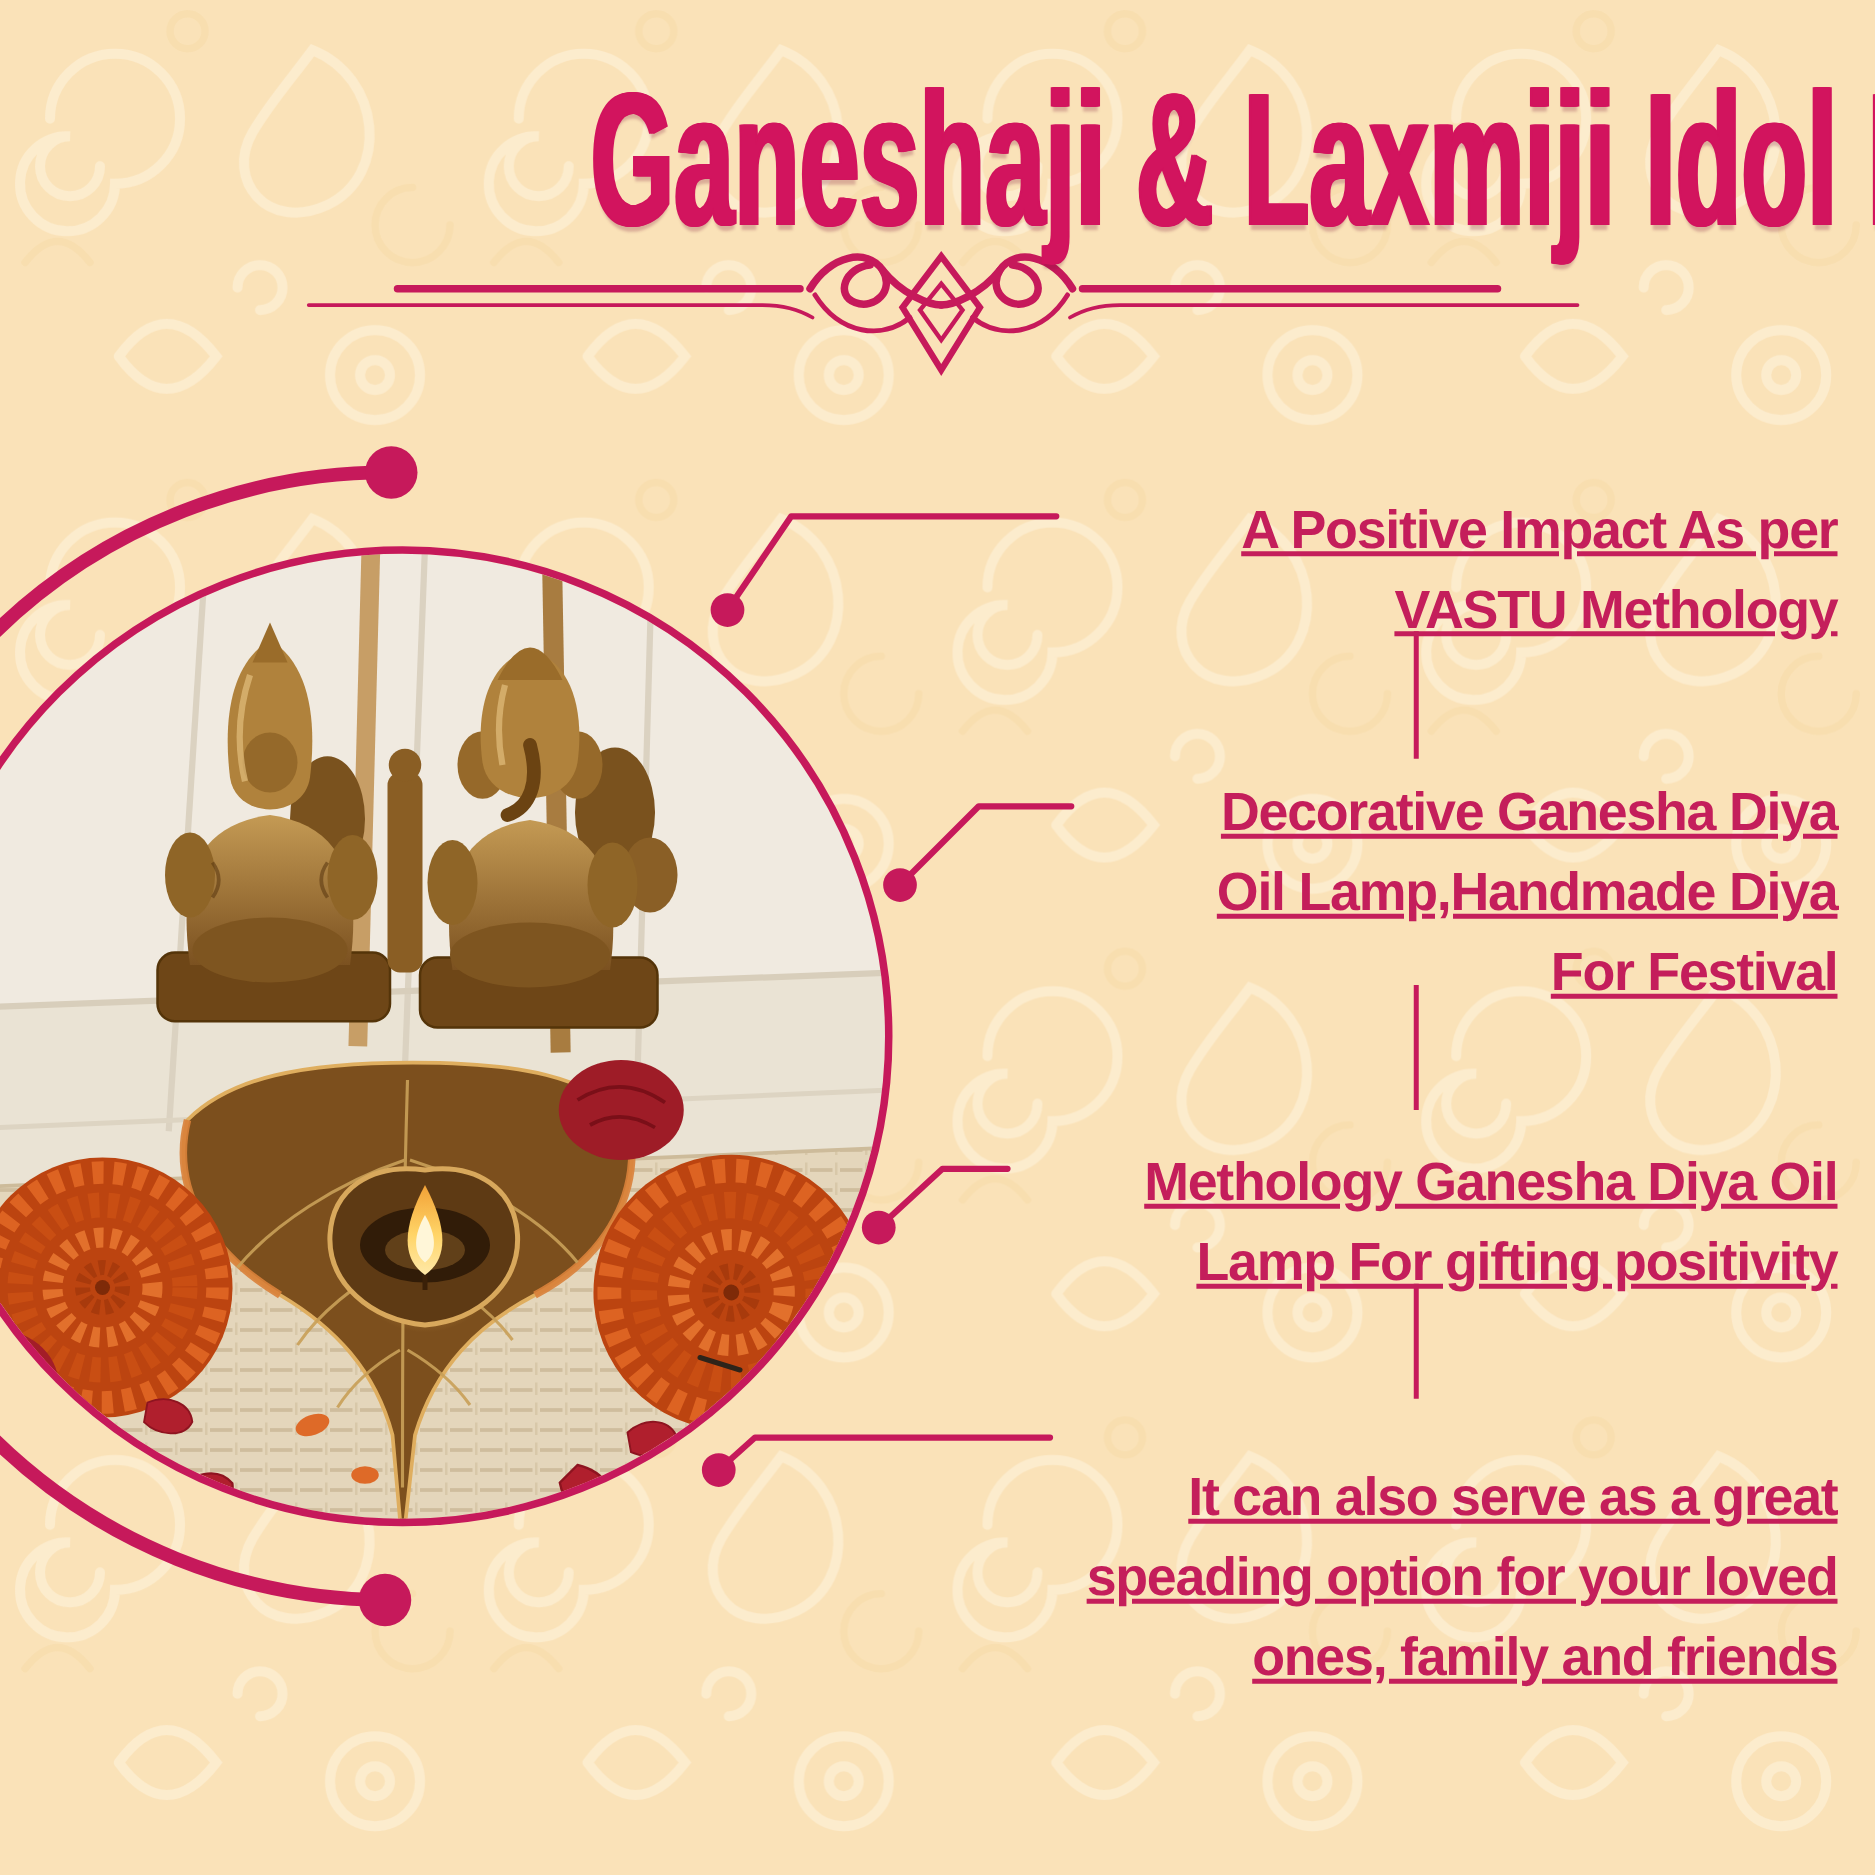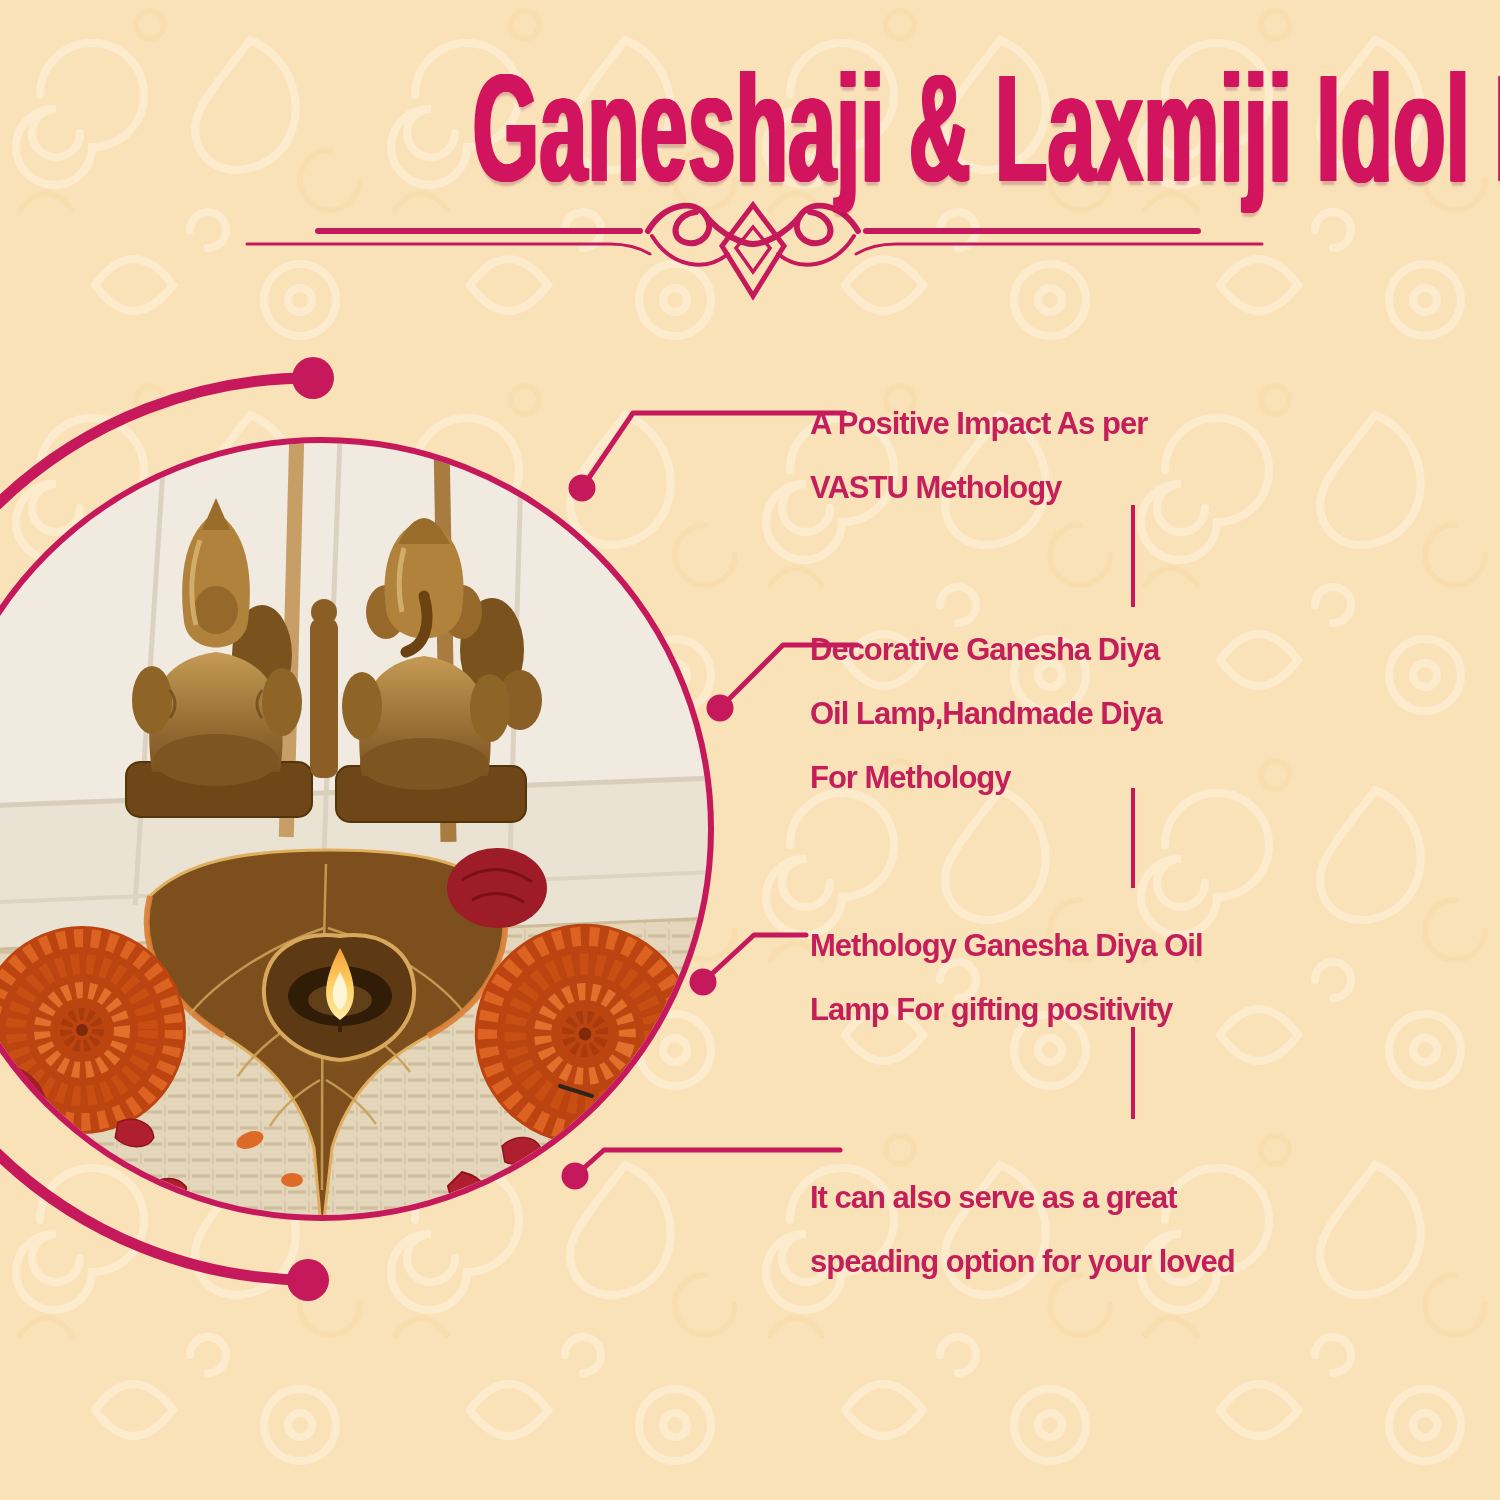--- a/index.html
+++ b/index.html
@@ -18,23 +18,24 @@
     display:inline-block;white-space:nowrap;
     font-size:152px;font-weight:700;line-height:1;
     color:#D2145E;letter-spacing:1px;
     transform:scaleX(0.56);transform-origin:50% 50%;
     text-shadow:1.6px 0 0 currentColor,-1.6px 0 0 currentColor,
                 3.2px 0 0 currentColor,-3.2px 0 0 currentColor,
                 0 4px 3px rgba(125,15,55,.25);
   }
   
   .feature{
-    position:absolute;left:810px;width:660px;text-align:left;z-index:6;
-    color:#C41E5B;font-weight:700;font-size:31px;line-height:64px;
+    position:absolute;left:810px;width:660px;text-align:right;z-index:6;
+    color:#C41E5B;font-weight:700;font-size:43px;line-height:64px;
     letter-spacing:-1px;
+    text-decoration:underline;
   }
   .f1{top:392px;}
   .f2{top:618px;}
   .f3{top:914px;}
   .f4{top:1134px;margin-top:32px;}
 </style>
 </head>
 <body>
 
 <div class="canvas">
@@ -257,24 +258,25 @@
     </g>
   </svg>
 
   <div class="feature f1">
     <div>A Positive Impact As per</div>
     <div>VASTU Methology</div>
   </div>
   <div class="feature f2">
     <div>Decorative Ganesha Diya</div>
     <div>Oil Lamp,Handmade Diya</div>
-    <div>For Methology</div>
+    <div>For Festival</div>
   </div>
   <div class="feature f3">
     <div>Methology Ganesha Diya Oil</div>
     <div>Lamp For gifting positivity</div>
   </div>
   <div class="feature f4">
     <div>It can also serve as a great</div>
     <div>speading option for your loved</div>
+    <div>ones, family and friends</div>
   </div>
 
 </div>
 
 </body></html>

